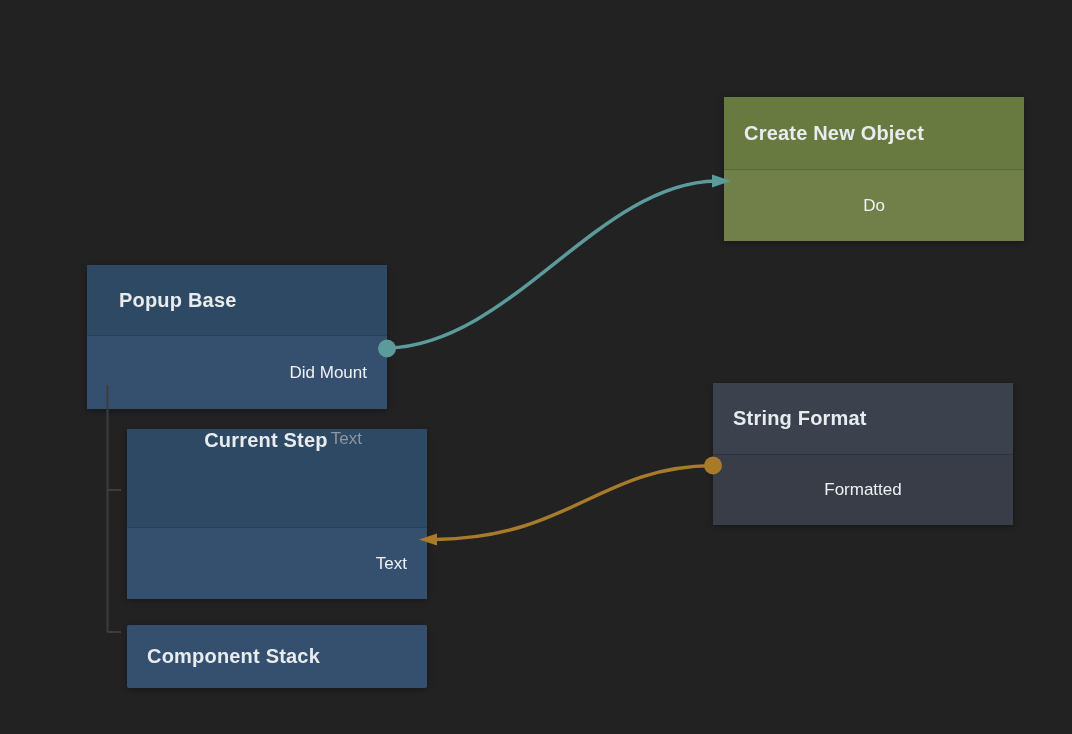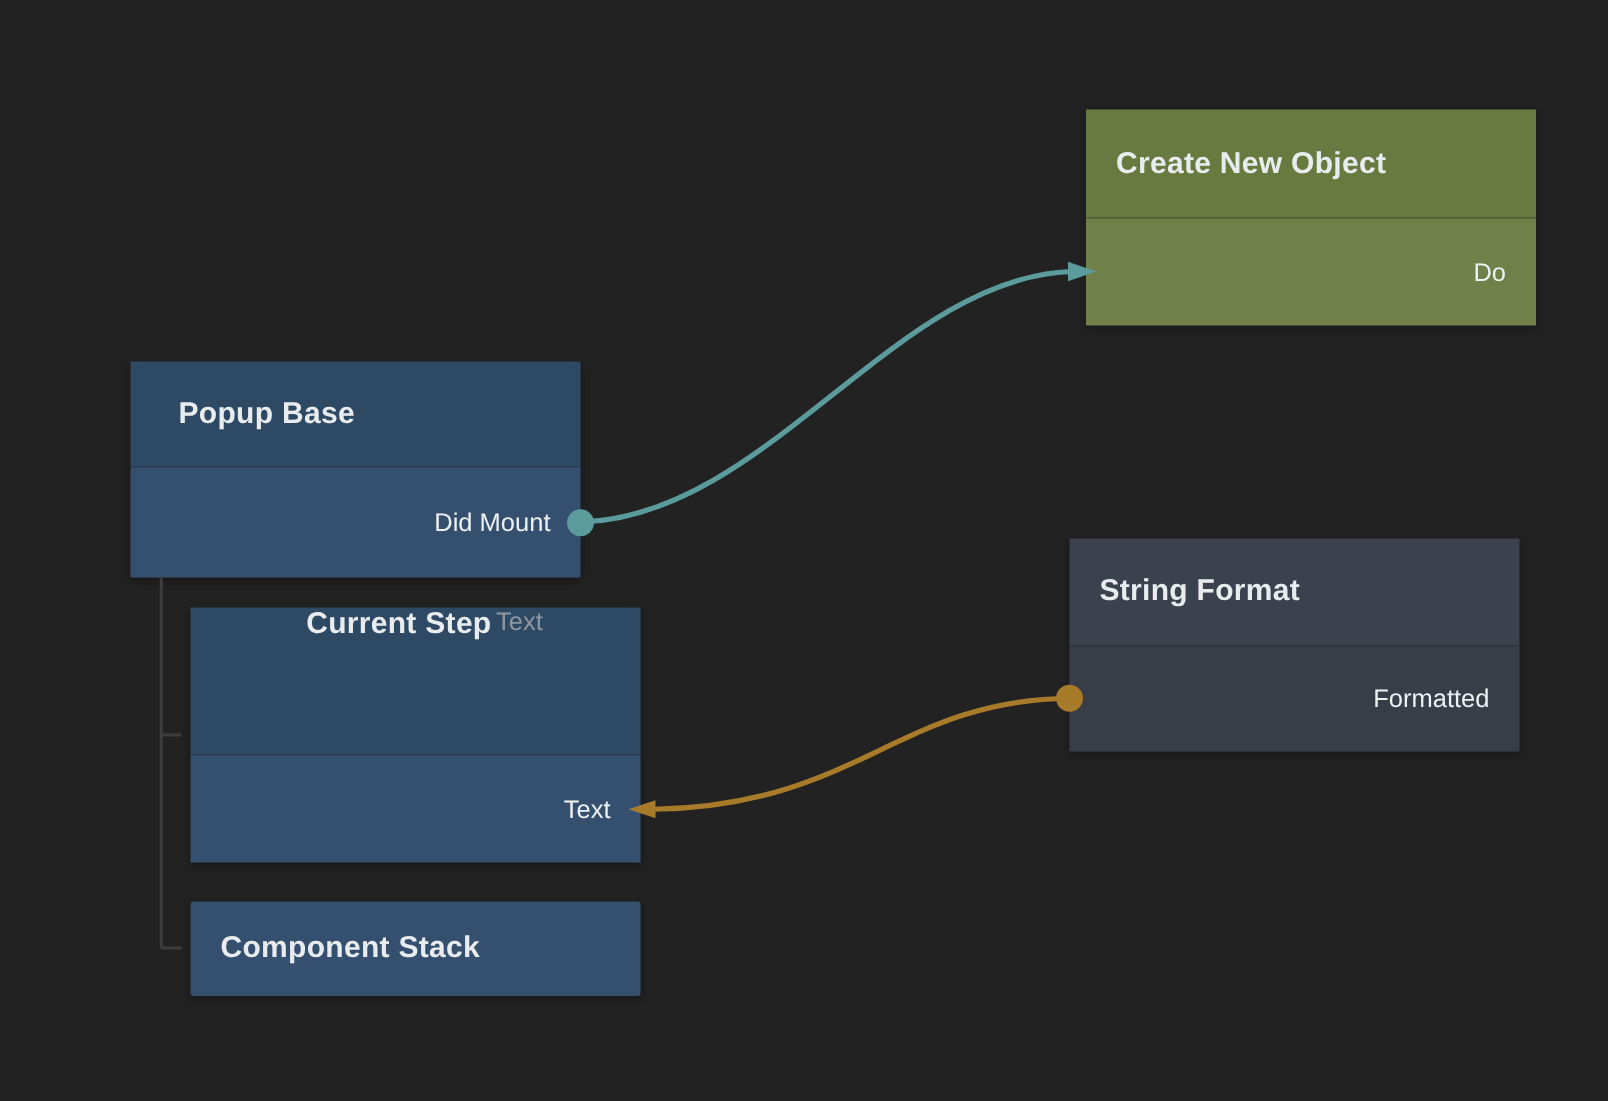--- a/index.html
+++ b/index.html
@@ -16,20 +16,21 @@
     left: 0; top: 0;
     width: 1072px; height: 734px;
     pointer-events: none;
     z-index: 5;
   }
   .node {
     position: absolute;
     border-radius: 2px;
     box-shadow: 0 2px 6px rgba(0,0,0,0.30);
     z-index: 2;
+    margin-top: 24px;
   }
   .node-header {
     display: flex;
     align-items: center;
     padding: 0 20px;
     box-sizing: border-box;
   }
   .node-header.stacked {
     align-items: flex-start;
     justify-content: center;
@@ -53,21 +54,21 @@
     border-top: 1px solid rgba(0,0,0,0.18);
   }
   .port-row {
     height: 100%;
     display: flex;
     align-items: center;
     padding: 0 20px;
     box-sizing: border-box;
   }
   .port-row.out-right, .port-row.in-right { justify-content: flex-end; }
-  .port-row.in-left, .port-row.out-left { justify-content: flex-end; }
+  .port-row.in-left, .port-row.out-left { justify-content: center; }
   .port-label {
     font-size: 17px;
     font-weight: 400;
     color: #eef1f3;
     white-space: nowrap;
   }
   
   .blue-h   { background: #2e4964; padding-left: 32px; }
   .blue-b   { background: #35506e; }
   .green-h  { background: #697a40; }

